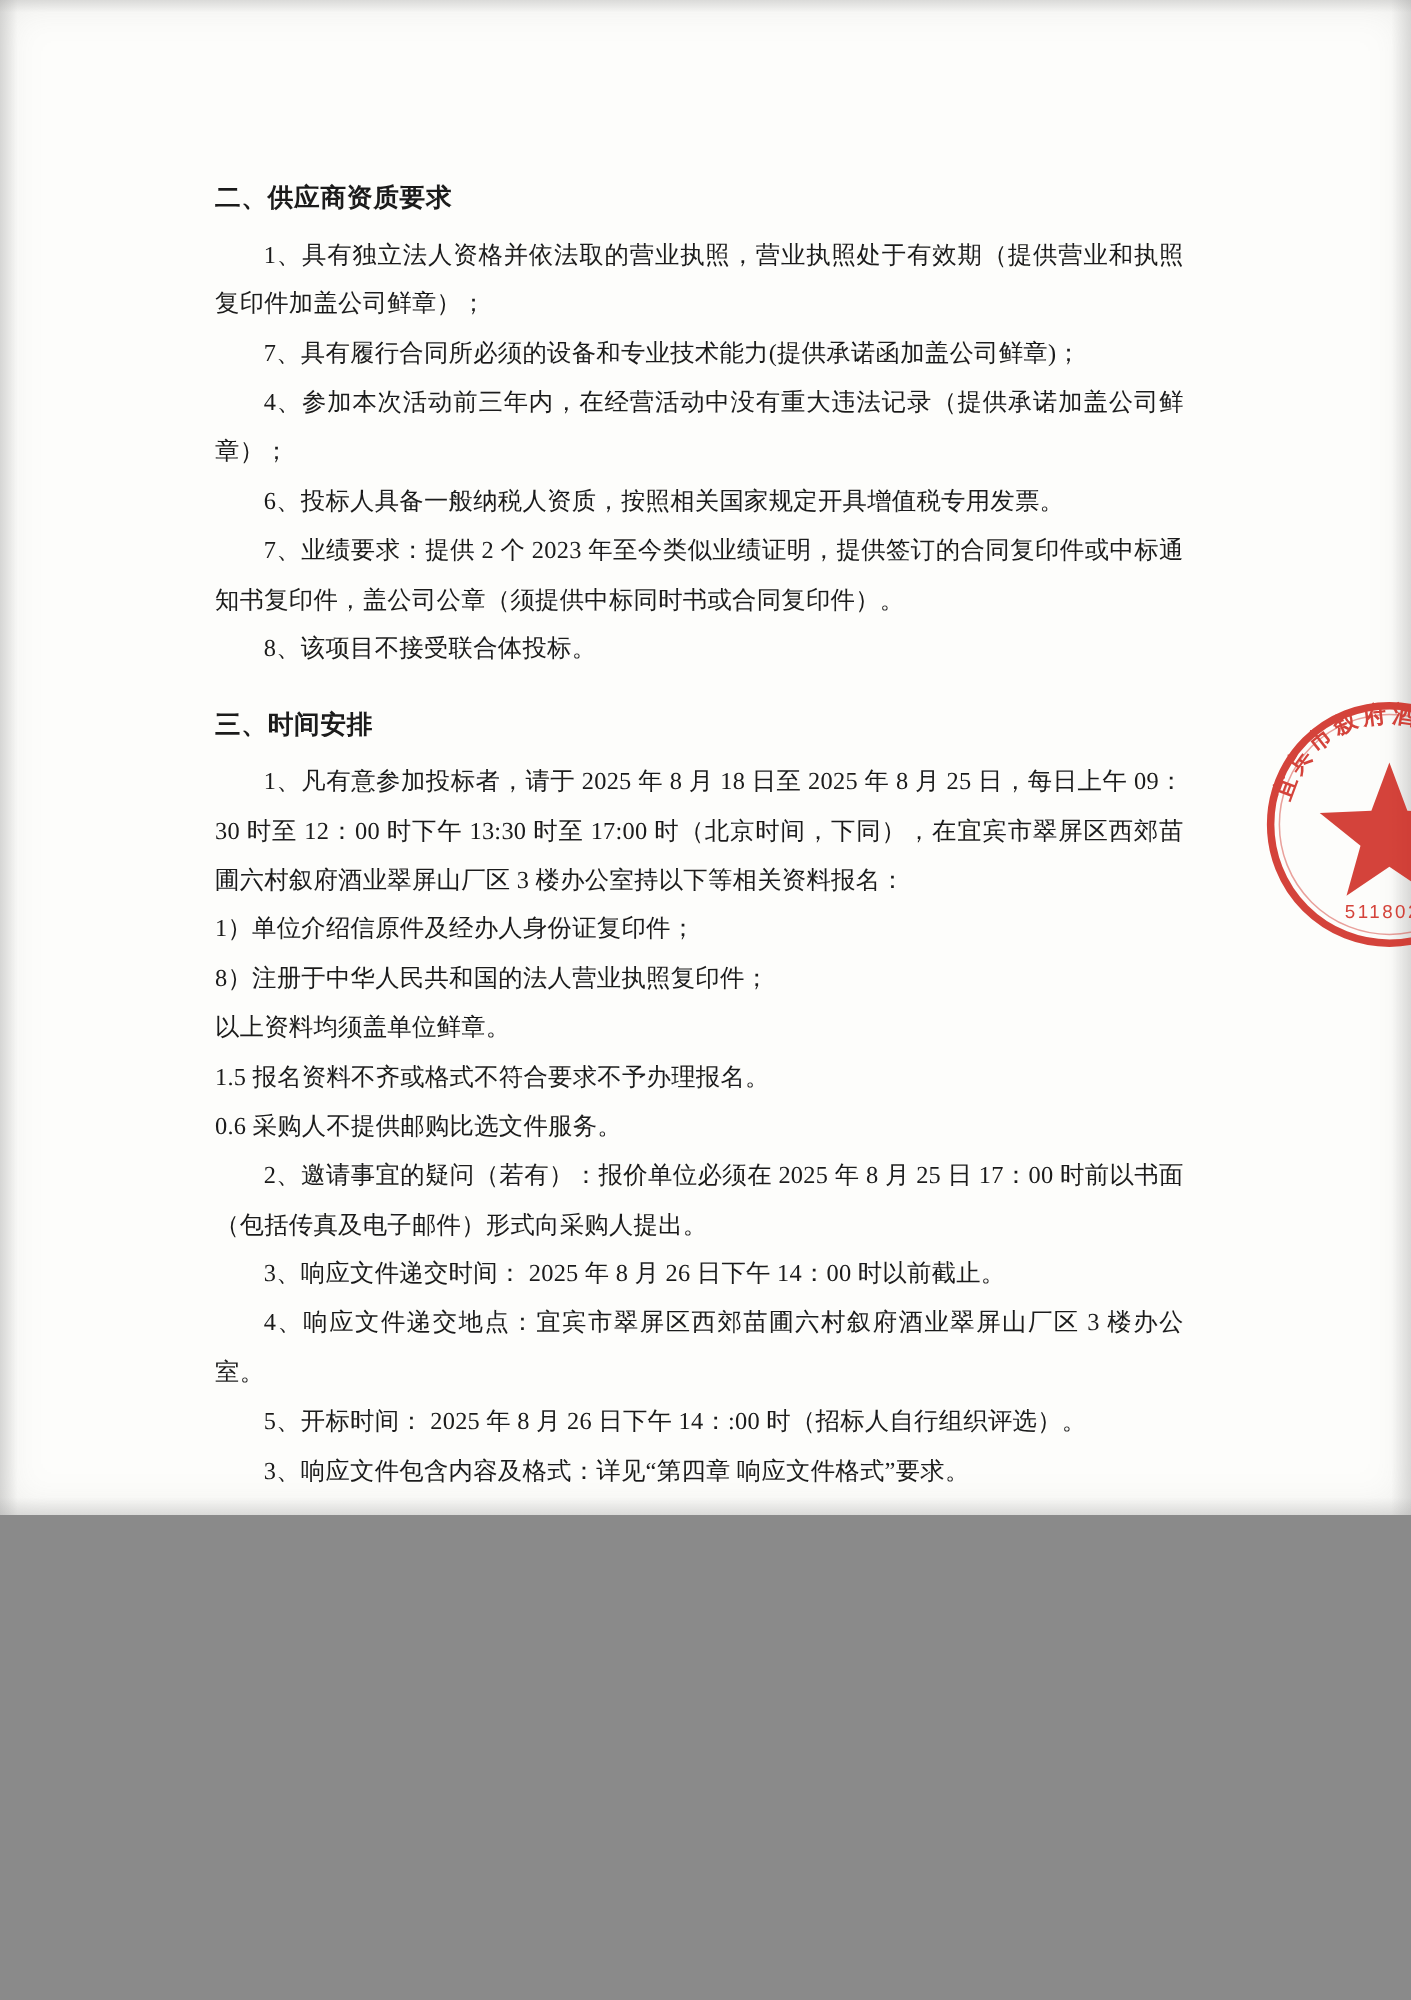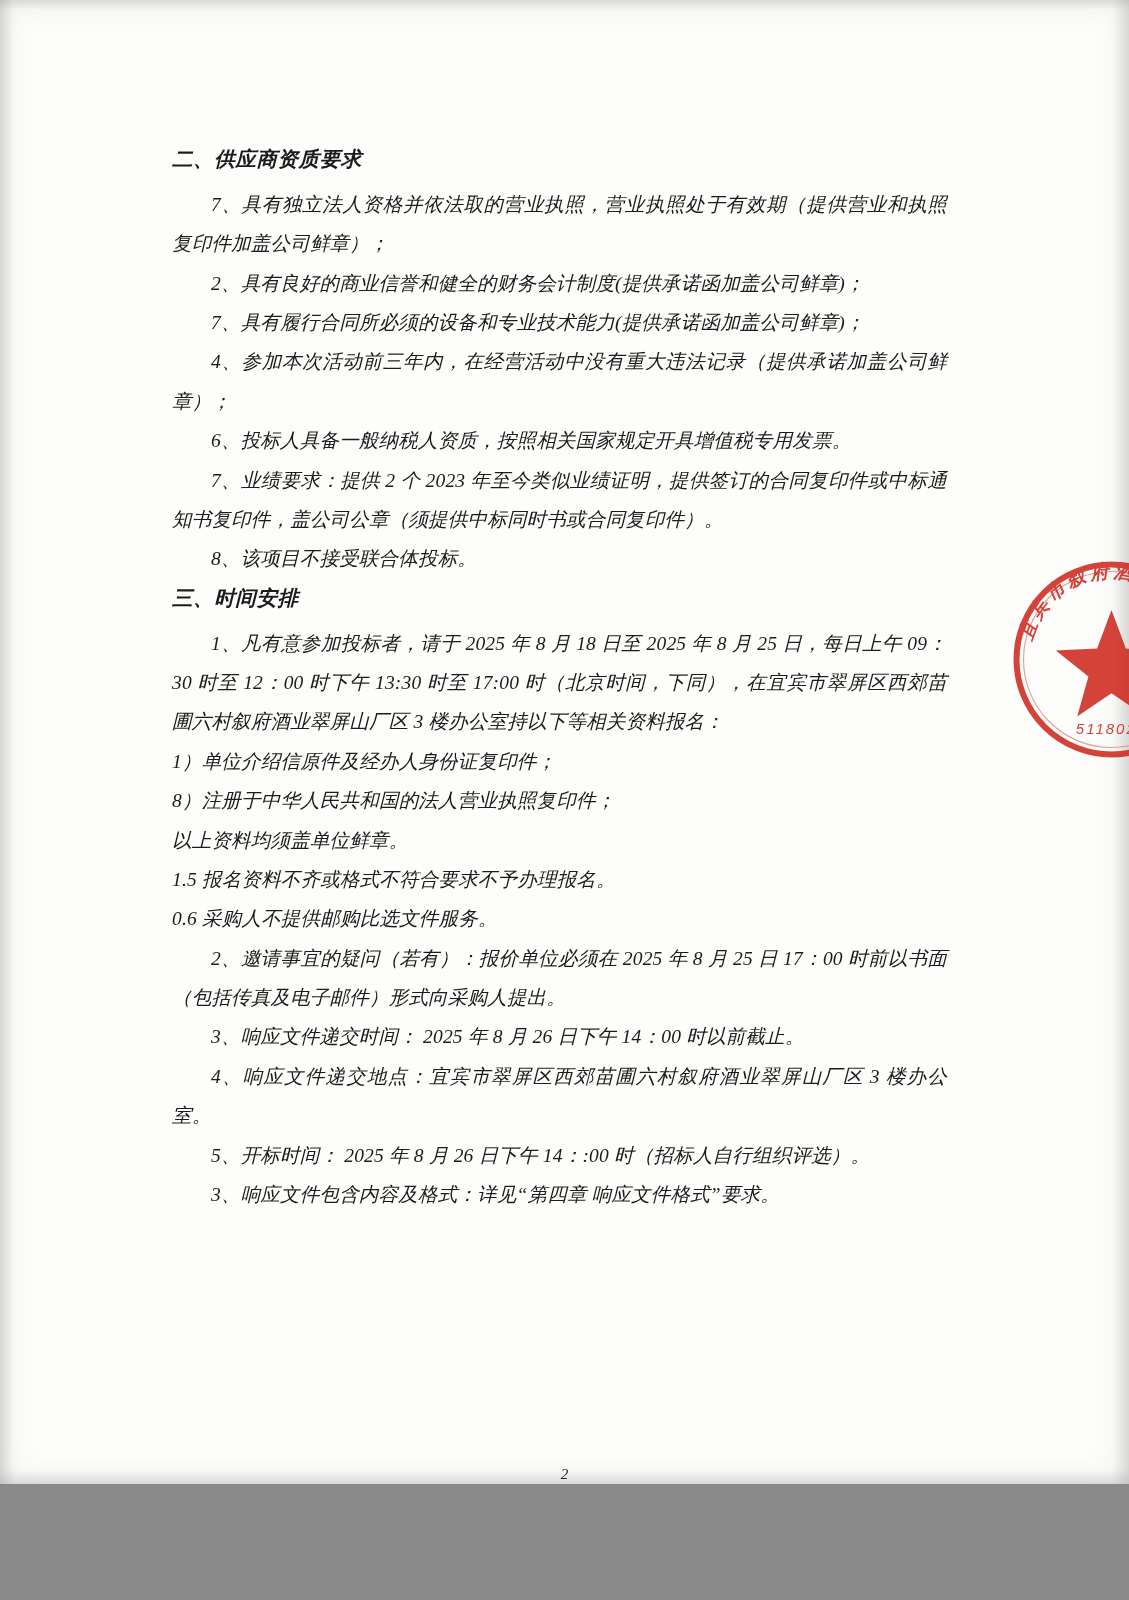--- a/index.html
+++ b/index.html
@@ -4,26 +4,25 @@
 <title>Document Page</title>
 <style>
   html, body {
     margin: 0;
     padding: 0;
     background: #8a8a8a;
   }
   .page {
     position: relative;
     width: 1129px;
-    height: 1484px;
+    height: 1212px;
     background: #fdfdfb;
     overflow: hidden;
     font-family: "Liberation Serif", "DejaVu Serif", serif;
     color: #1b1b1b;
-    font-style: italic;
   }
   
   .page::before {
     content: "";
     position: absolute;
     inset: 0;
     pointer-events: none;
     box-shadow: inset 0 0 34px rgba(120,120,120,0.18);
   }
   .edge-left {
@@ -59,21 +58,21 @@
   }
 
   .heading {
     font-size: 20.5px;
     font-weight: 700;
     letter-spacing: 0.6px;
     margin: 0 0 6px 0;
     line-height: 1.9;
     white-space: nowrap;
   }
-  .heading-2 { }
+  .heading-2 { margin-top: 22px; }
 
   p.para {
     font-size: 19.5px;
     line-height: 2.02;
     margin: 0;
     text-align: justify;
     text-justify: inter-ideograph;
     letter-spacing: 0.2px;
   }
   p.indent { text-indent: 2em; }
@@ -115,22 +114,21 @@
 <div class="page">
   <div class="edge-left"></div>
   <div class="edge-top"></div>
   <div class="edge-right"></div>
   <div class="edge-bottom"></div>
 
   <div class="content">
 
     <h2 class="heading">二、供应商资质要求</h2>
 
-    <p class="para indent">7、具有独立法人资格并依法取的营业执照，营业执照处于有效期（提供营业和执照复印件加盖公司鲜章）；</p>
-    <p class="para indent">2、具有良好的商业信誉和健全的财务会计制度(提供承诺函加盖公司鲜章)；</p>
+    <p class="para indent">1、具有独立法人资格并依法取的营业执照，营业执照处于有效期（提供营业和执照复印件加盖公司鲜章）；</p>
     <p class="para indent">7、具有履行合同所必须的设备和专业技术能力(提供承诺函加盖公司鲜章)；</p>
     <p class="para indent">4、参加本次活动前三年内，在经营活动中没有重大违法记录（提供承诺加盖公司鲜章）；</p>
     <p class="para indent">6、投标人具备一般纳税人资质，按照相关国家规定开具增值税专用发票。</p>
     <p class="para indent">7、业绩要求：提供 2 个 2023 年至今类似业绩证明，提供签订的合同复印件或中标通知书复印件，盖公司公章（须提供中标同时书或合同复印件）。</p>
     <p class="para indent">8、该项目不接受联合体投标。</p>
 
     <h2 class="heading heading-2">三、时间安排</h2>
 
     <p class="para indent block-gap">1、凡有意参加投标者，请于 2025 年 8 月 18 日至 2025 年 8 月 25 日，每日上午 09：30 时至 12：00 时下午 13:30 时至 17:00 时（北京时间，下同），在宜宾市翠屏区西郊苗圃六村叙府酒业翠屏山厂区 3 楼办公室持以下等相关资料报名：</p>
     <p class="para noindent">1）单位介绍信原件及经办人身份证复印件；</p>

